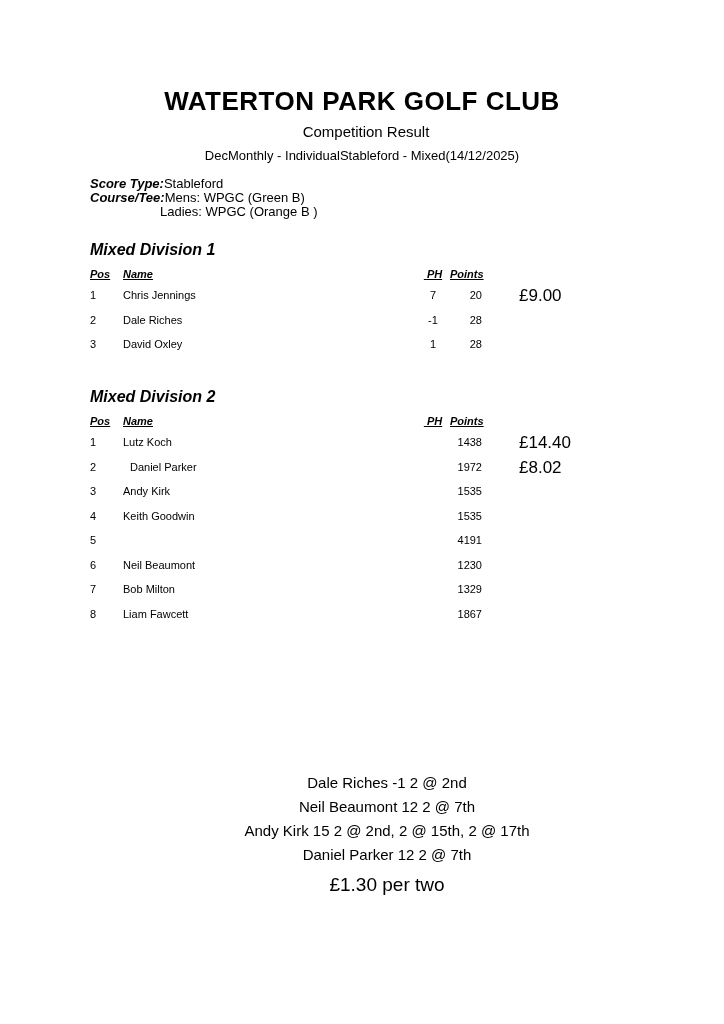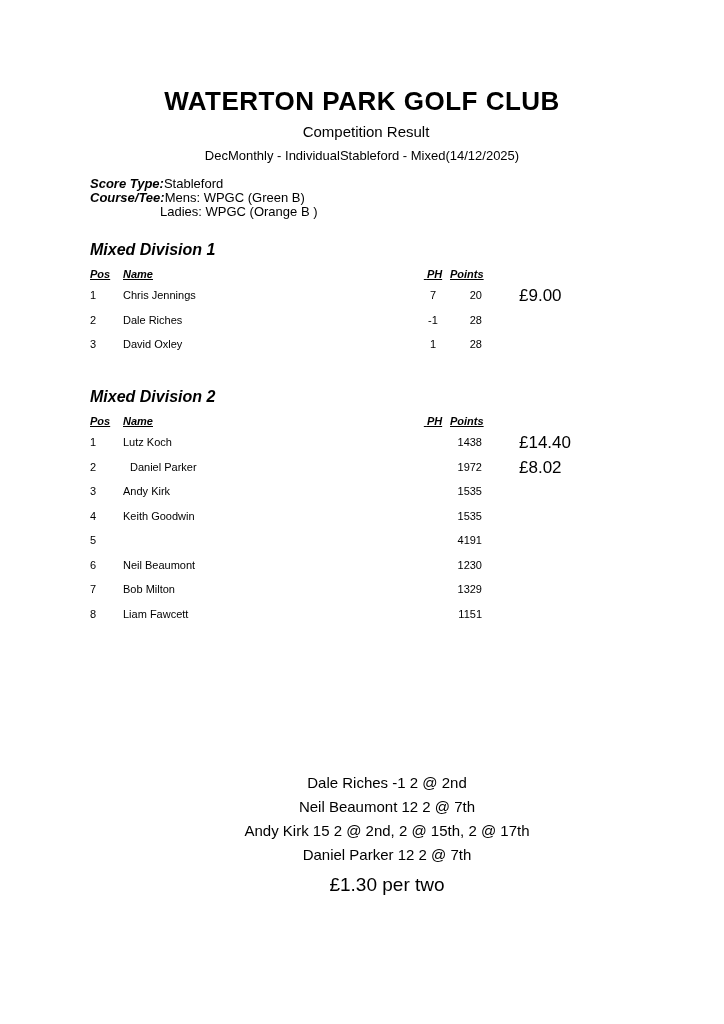--- a/index.html
+++ b/index.html
@@ -154,21 +154,21 @@
     </div>
     <div class="trow" style="top:195px">
       <span class="cell c-pos">7</span>
       <span class="cell c-name">Bob Milton</span>
       <span class="cell c-points">1329</span>
       <span class="cell c-prize"></span>
     </div>
     <div class="trow" style="top:219.5px">
       <span class="cell c-pos">8</span>
       <span class="cell c-name">Liam Fawcett</span>
-      <span class="cell c-points">1151</span>
+      <span class="cell c-points">1867</span>
       <span class="cell c-prize"></span>
     </div>
   </div>
 
   <div class="twos">
     <div>Dale Riches -1 2 @ 2nd</div>
     <div>Neil Beaumont 12 2 @ 7th</div>
     <div>Andy Kirk 15 2 @ 2nd, 2 @ 15th, 2 @ 17th</div>
     <div>Daniel Parker 12 2 @ 7th</div>
   </div>

